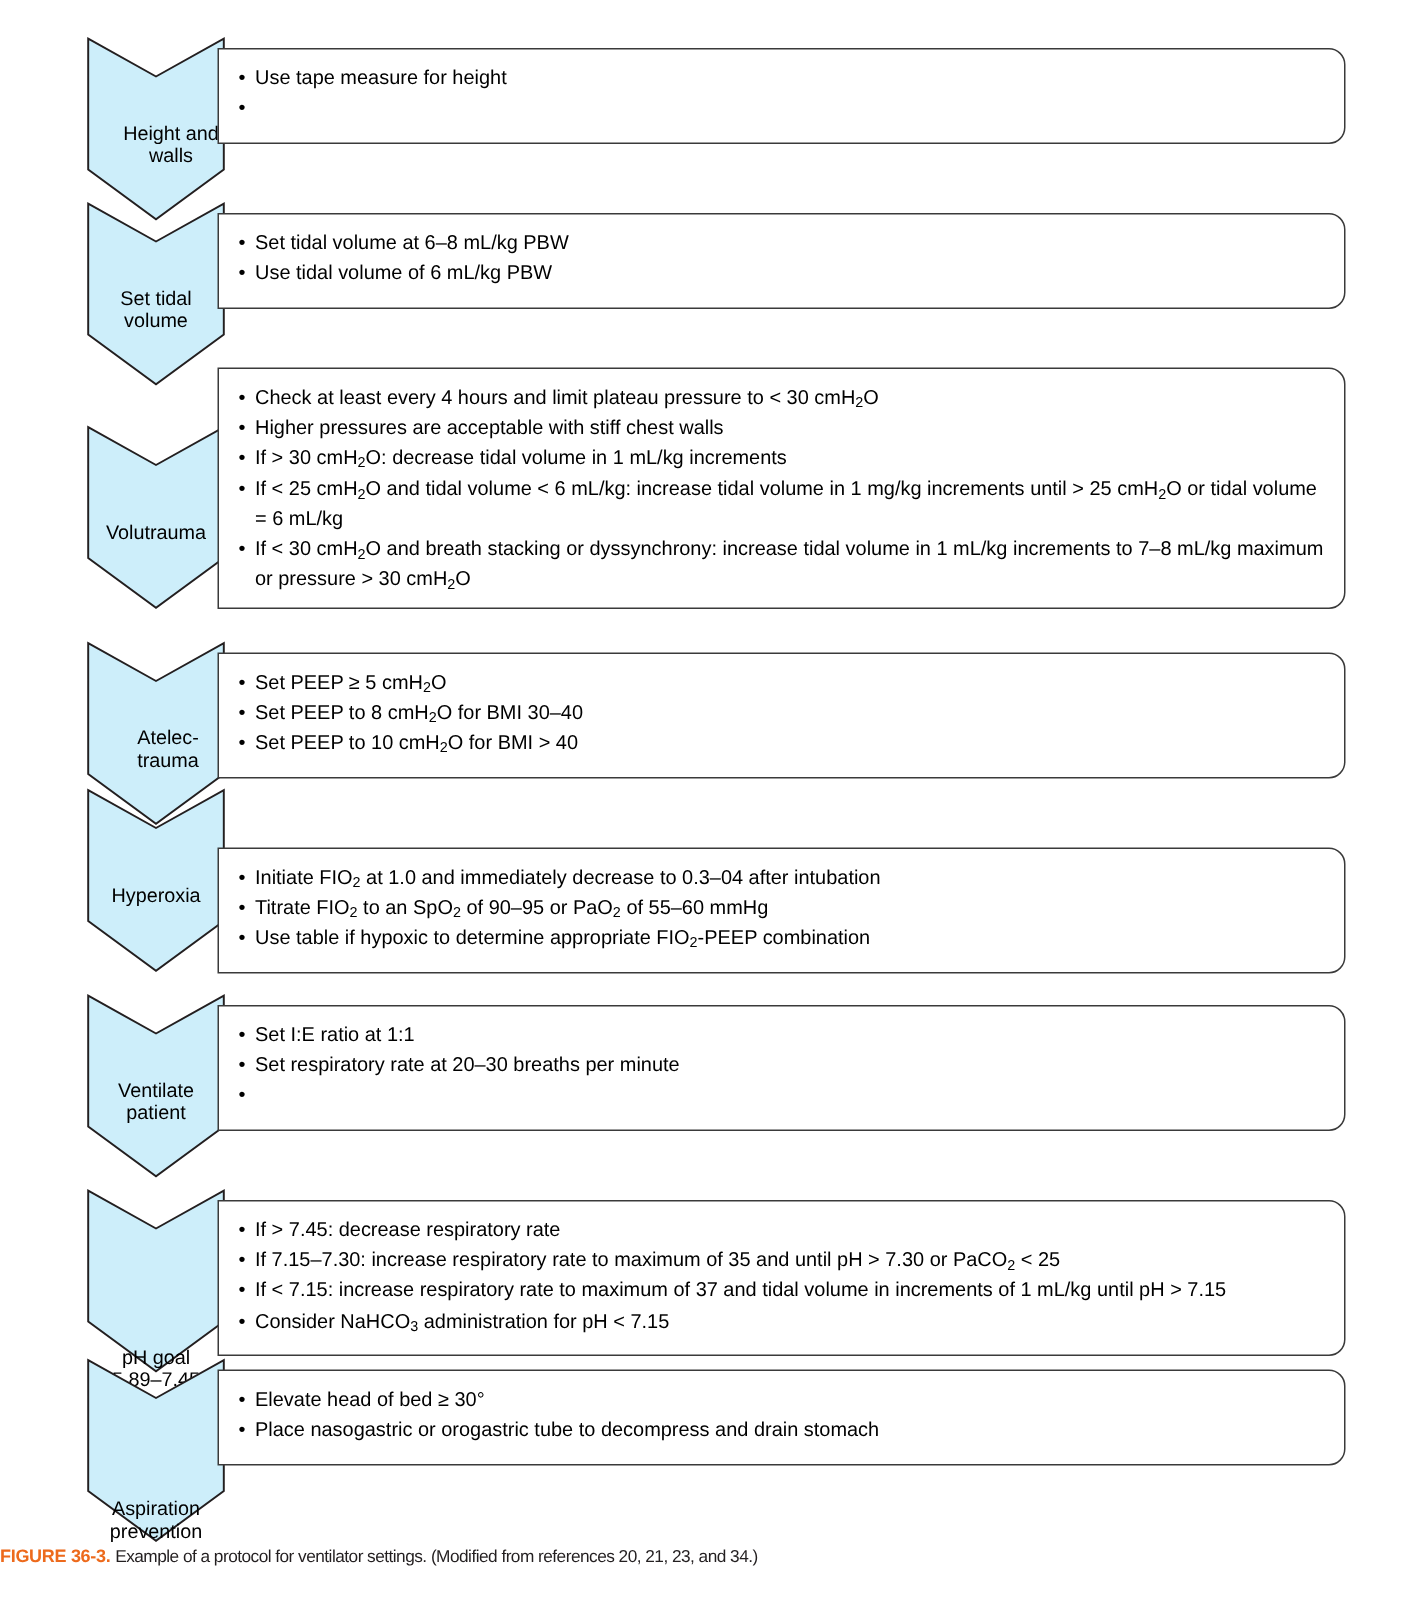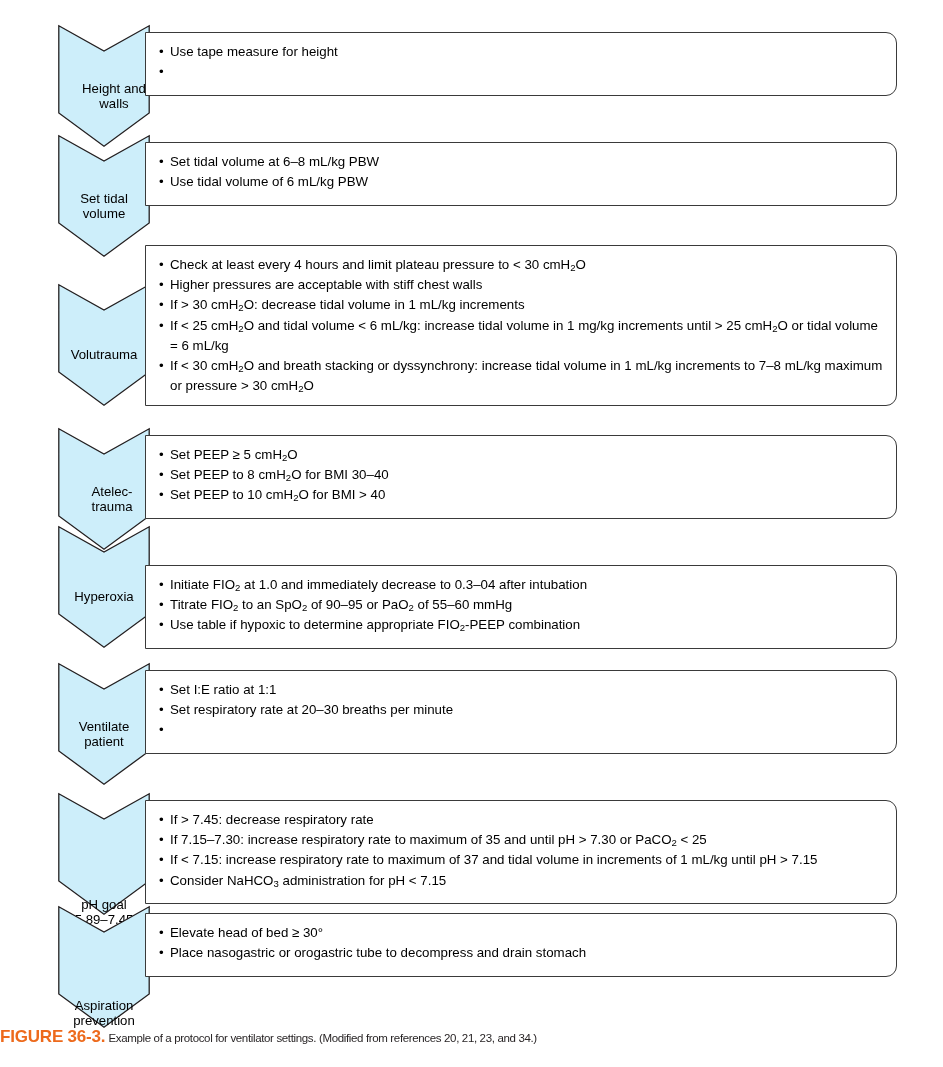--- a/index.html
+++ b/index.html
@@ -86,21 +86,21 @@
     left: 0;
     top: 1030px;
     width: 943px;
     font-size: 11.4px;
     line-height: 14px;
     white-space: nowrap;
   }
   #caption .figlabel {
     color: #ED6A1C;
     font-weight: bold;
-    font-size: 17px;
+    font-size: 12px;
     letter-spacing: -0.2px;
   }
   #caption .captext {
     color: #231f20;
     font-size: 11.5px;
     letter-spacing: -0.35px;
   }
 </style>
 </head>
 <body>

